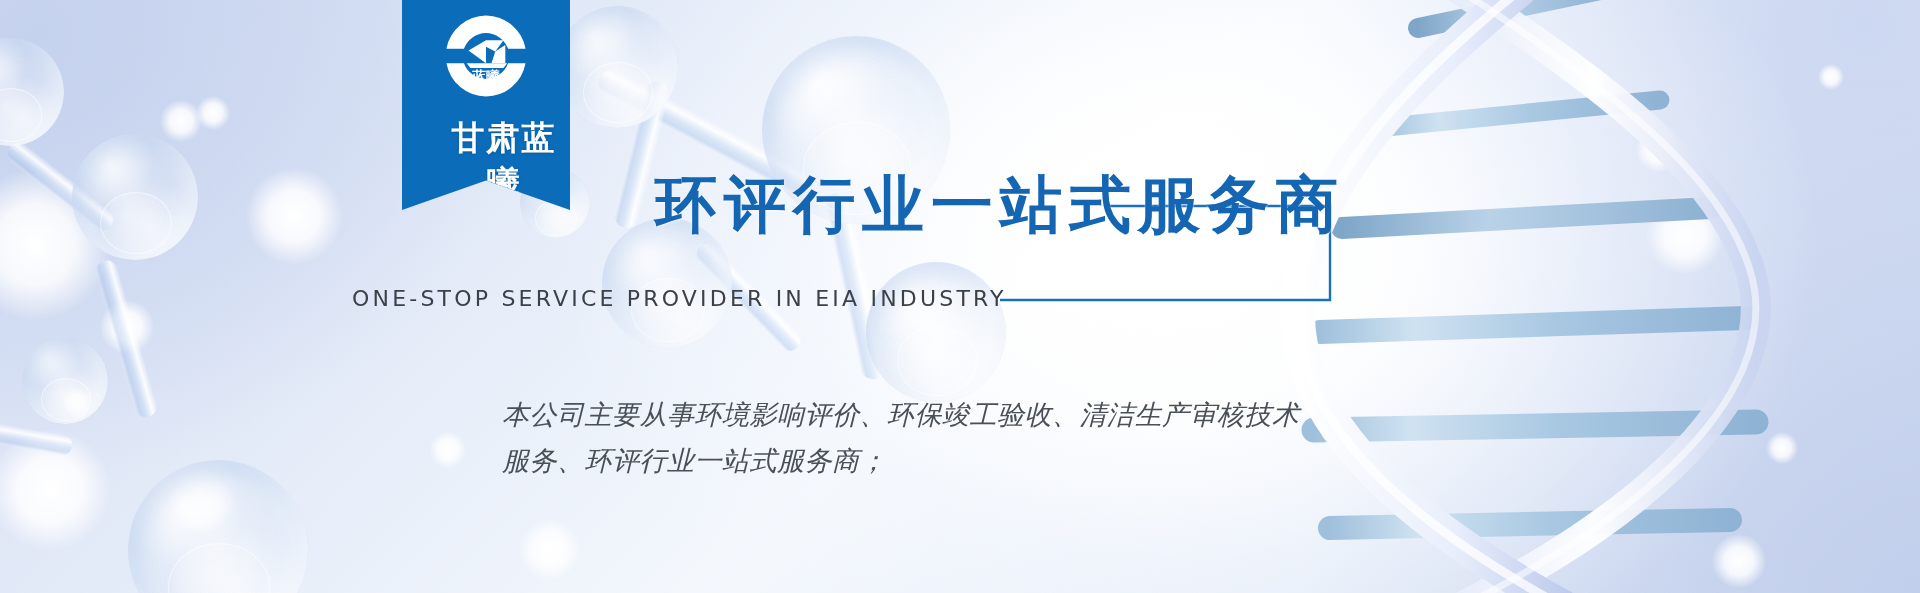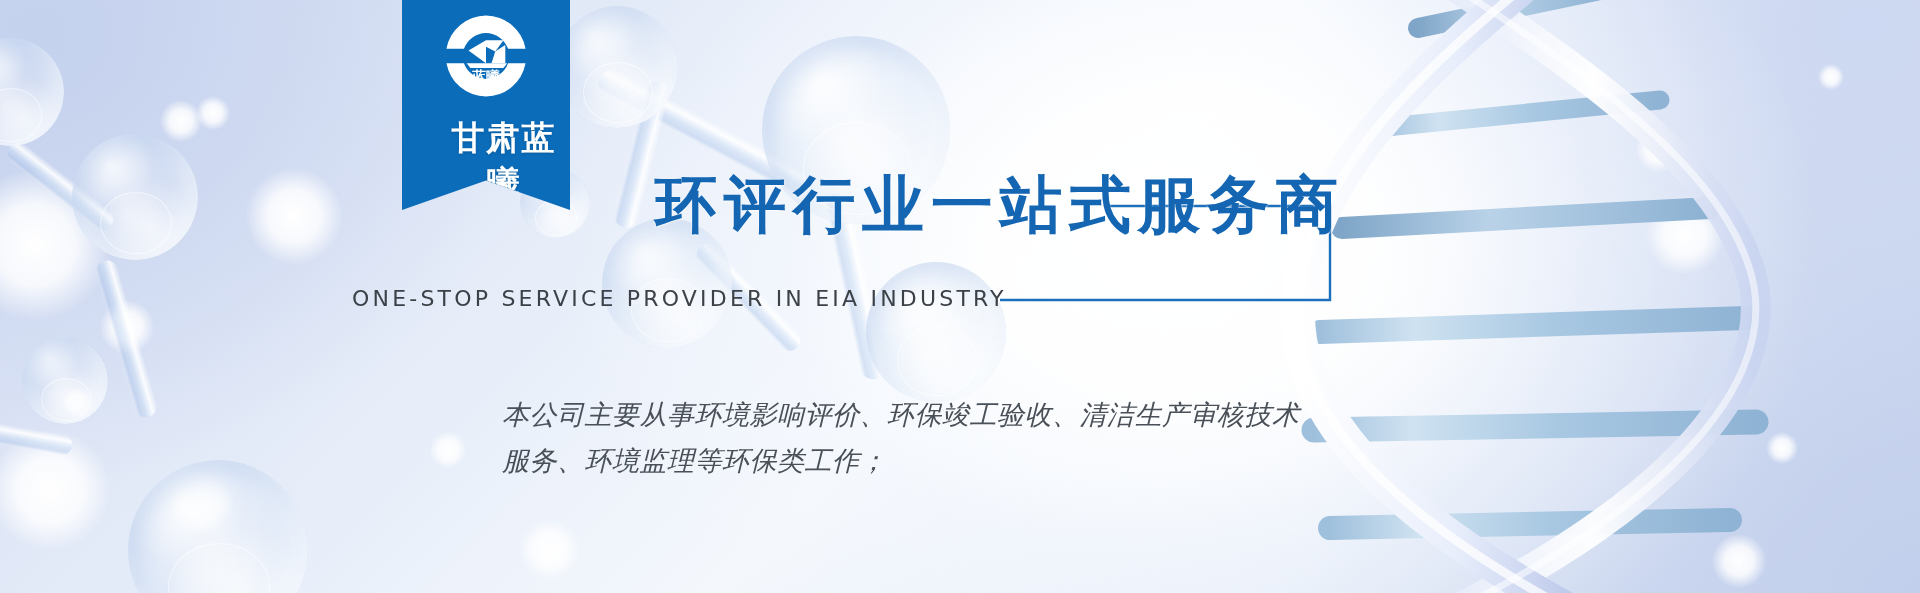--- a/index.html
+++ b/index.html
@@ -195,16 +195,16 @@
   <svg class="connector" viewBox="0 0 440 118">
     <path d="M0 104 L330 104 L330 10 L110 10" fill="none" stroke="#1c6fbb" stroke-width="2.4"></path>
   </svg>
 
   <div class="headline">环评行业一站式服务商</div>
 
   <div class="subtitle">ONE-STOP SERVICE PROVIDER IN EIA INDUSTRY</div>
 
   <div class="paragraph">
     <div>本公司主要从事环境影响评价、环保竣工验收、清洁生产审核技术</div>
-    <div>服务、环境监理等环保类工作；</div>
+    <div>服务、环评行业一站式服务商；</div>
   </div>
 
 </div>
 
 </body></html>

